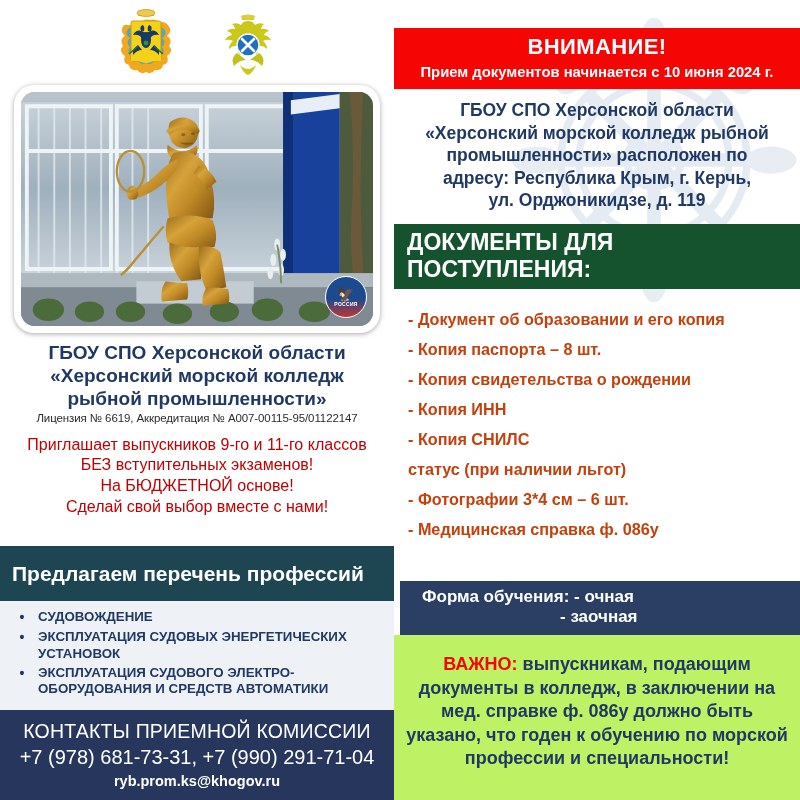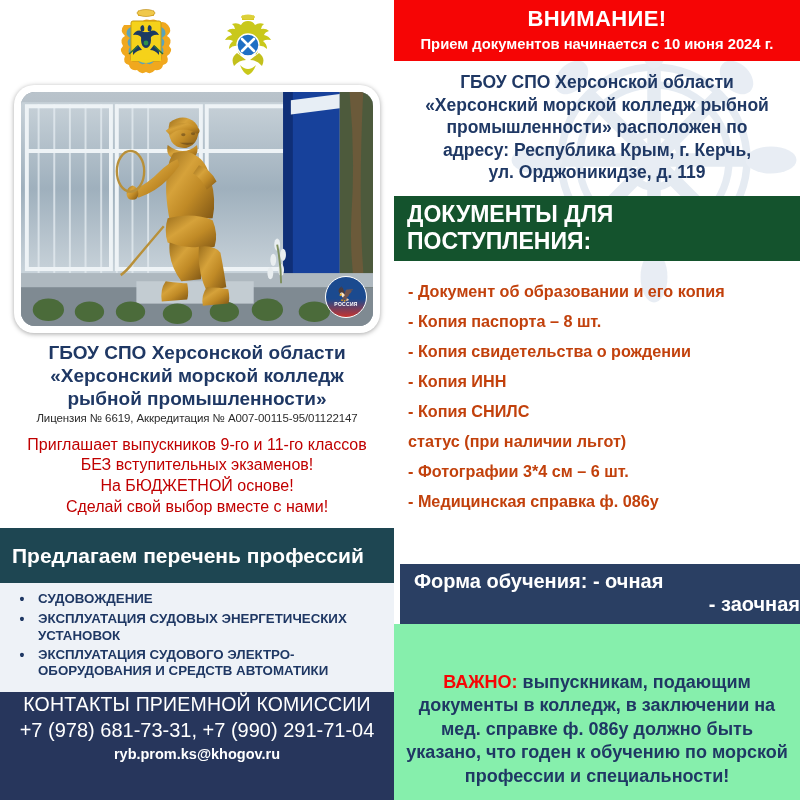--- a/index.html
+++ b/index.html
@@ -112,41 +112,41 @@
     font-size: 14px;
     line-height: 1.26;
     color: #1f3864;
   }
   .prof-text { flex: 1; }
 
   .contacts {
     background: #27365c;
     color: #ffffff;
     text-align: center;
-    padding: 1px 6px 12px;
-    height: 108px;
+    padding: 10px 6px 12px;
+    height: 90px;
   }
   .contacts-title { font-size: 19.5px; letter-spacing: .2px; }
   .contacts-phones { font-size: 20px; margin-top: 3px; }
   .contacts-email { font-size: 14.5px; font-weight: bold; margin-top: 4px; }
 
   
   .right-col {
     position: absolute; left: 394px; top: 0;
     width: 406px; height: 800px;
     background: #ffffff;
     display: flex; flex-direction: column;
   }
 
   .attention {
     background: #f60505;
     color: #ffffff;
     text-align: center;
     padding: 6px 20px 9px;
-    position: relative; z-index: 3;
+    position: relative; z-index: 3; margin-top: 28px;
   }
   .attention-title { font-size: 22px; font-weight: bold; letter-spacing: .4px; }
   .attention-sub { font-size: 14.8px; font-weight: bold; margin-top: 4px; }
 
   .address-block {
     position: relative;
     padding: 10px 13px 12px;
     text-align: center;
     color: #1f3864;
     font-weight: bold;
@@ -175,38 +175,38 @@
     font-size: 16.2px;
     line-height: 1.42;
     margin-bottom: 1px;
     margin-top: 7px;
   }
 
   .form-block {
     background: #2a3f63;
     color: #ffffff;
     font-weight: bold;
-    font-size: 20px;
-    padding: 6px 0 8px 14px;
+    font-size: 17px;
+    padding: 6px 0 8px 22px;
     position: relative; z-index: 2;
     margin-left: 6px;
   }
-  .form-line2 { padding-left: 138px; text-align: right; }
+  .form-line2 { padding-left: 138px; }
 
   .important {
-    background: #86efac;
+    background: #bef264;
     color: #1f3864;
     font-weight: bold;
     text-align: center;
     font-size: 18px;
     line-height: 1.30;
     padding: 18px 8px 12px;
     position: relative; z-index: 2;
     flex: 1 0 auto;
-    display: flex; align-items: flex-end; justify-content: center;
+    display: flex; align-items: flex-start; justify-content: center;
   }
   .important .kw { color: #f60505; }
 
   
   .wm {
     position: absolute;
     pointer-events: none;
     z-index: 1;
     opacity: .30;
   }

